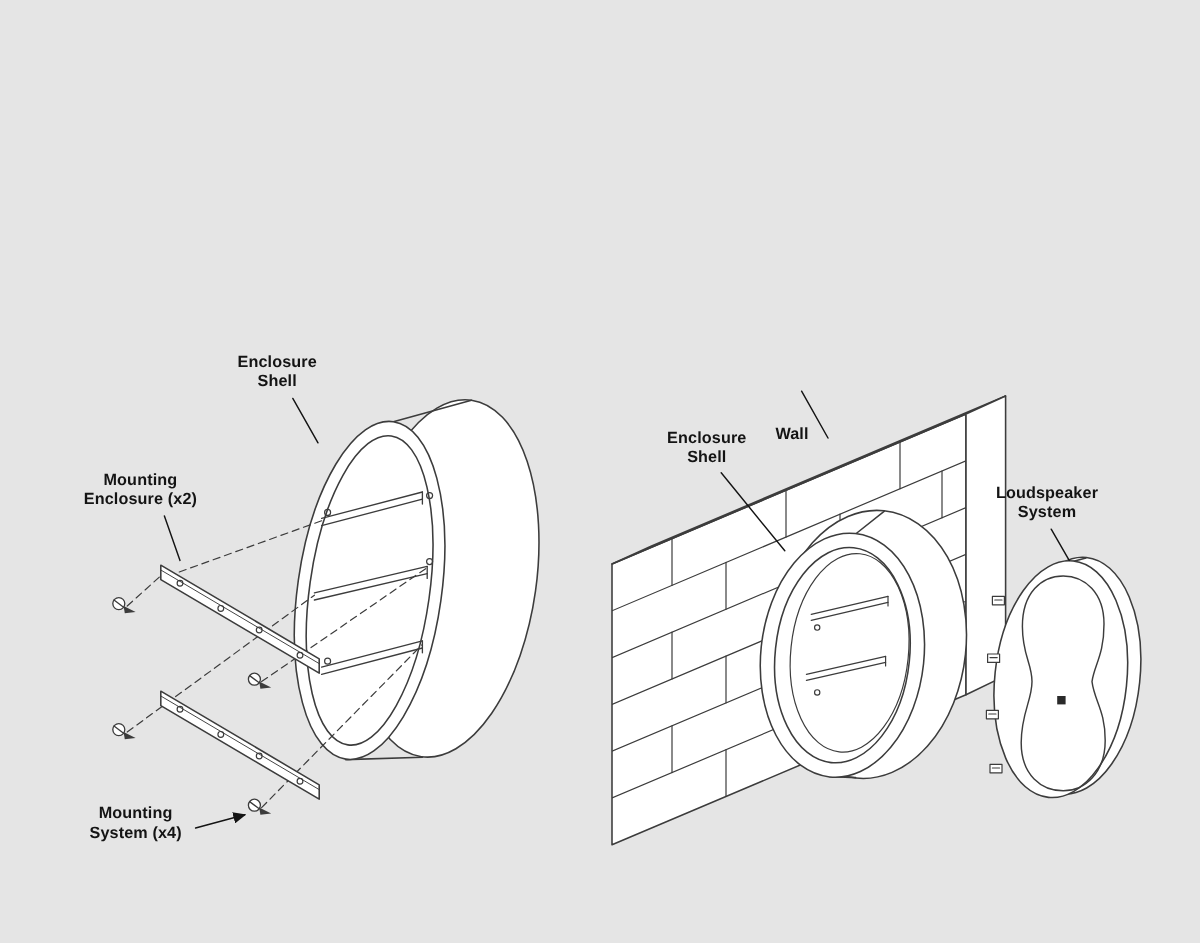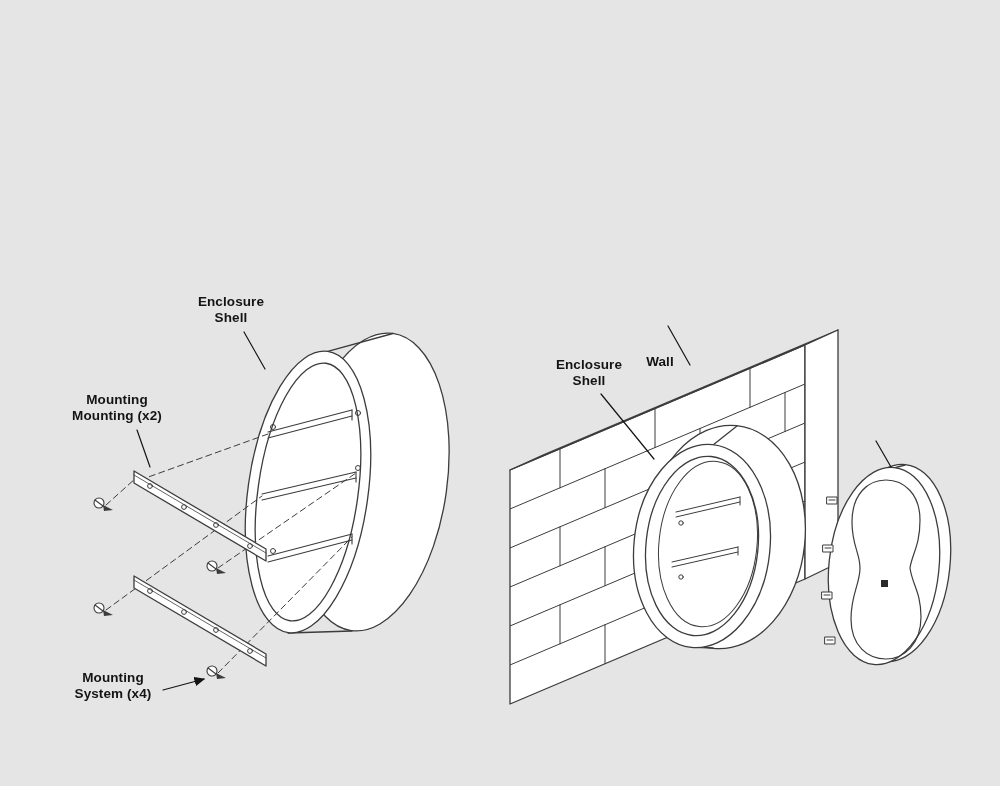--- a/index.html
+++ b/index.html
@@ -209,31 +209,35 @@
     </g>
   </svg>
 
   <div class="label" style="left:183px;top:294px;width:96px;">
     <span>Enclosure</span>
     <span>Shell</span>
   </div>
 
   <div class="label" style="left:57px;top:392px;width:120px;">
     <span>Mounting</span>
-    <span>Mounting (x2)</span>
+    <span>Enclosure (x2)</span>
   </div>
 
   <div class="label" style="left:55px;top:670px;width:116px;">
     <span>Mounting</span>
     <span>System (x4)</span>
   </div>
 
   <div class="label" style="left:630px;top:306px;width:60px;margin-top:48px;">
     <span>Wall</span>
   </div>
 
   <div class="label" style="left:541px;top:357px;width:96px;">
     <span>Enclosure</span>
     <span>Shell</span>
   </div>
 
+  <div class="label" style="left:815px;top:403px;width:115px;">
+    <span>Loudspeaker</span>
+    <span>System</span>
+  </div>
 
 </div>
 
 </body></html>

